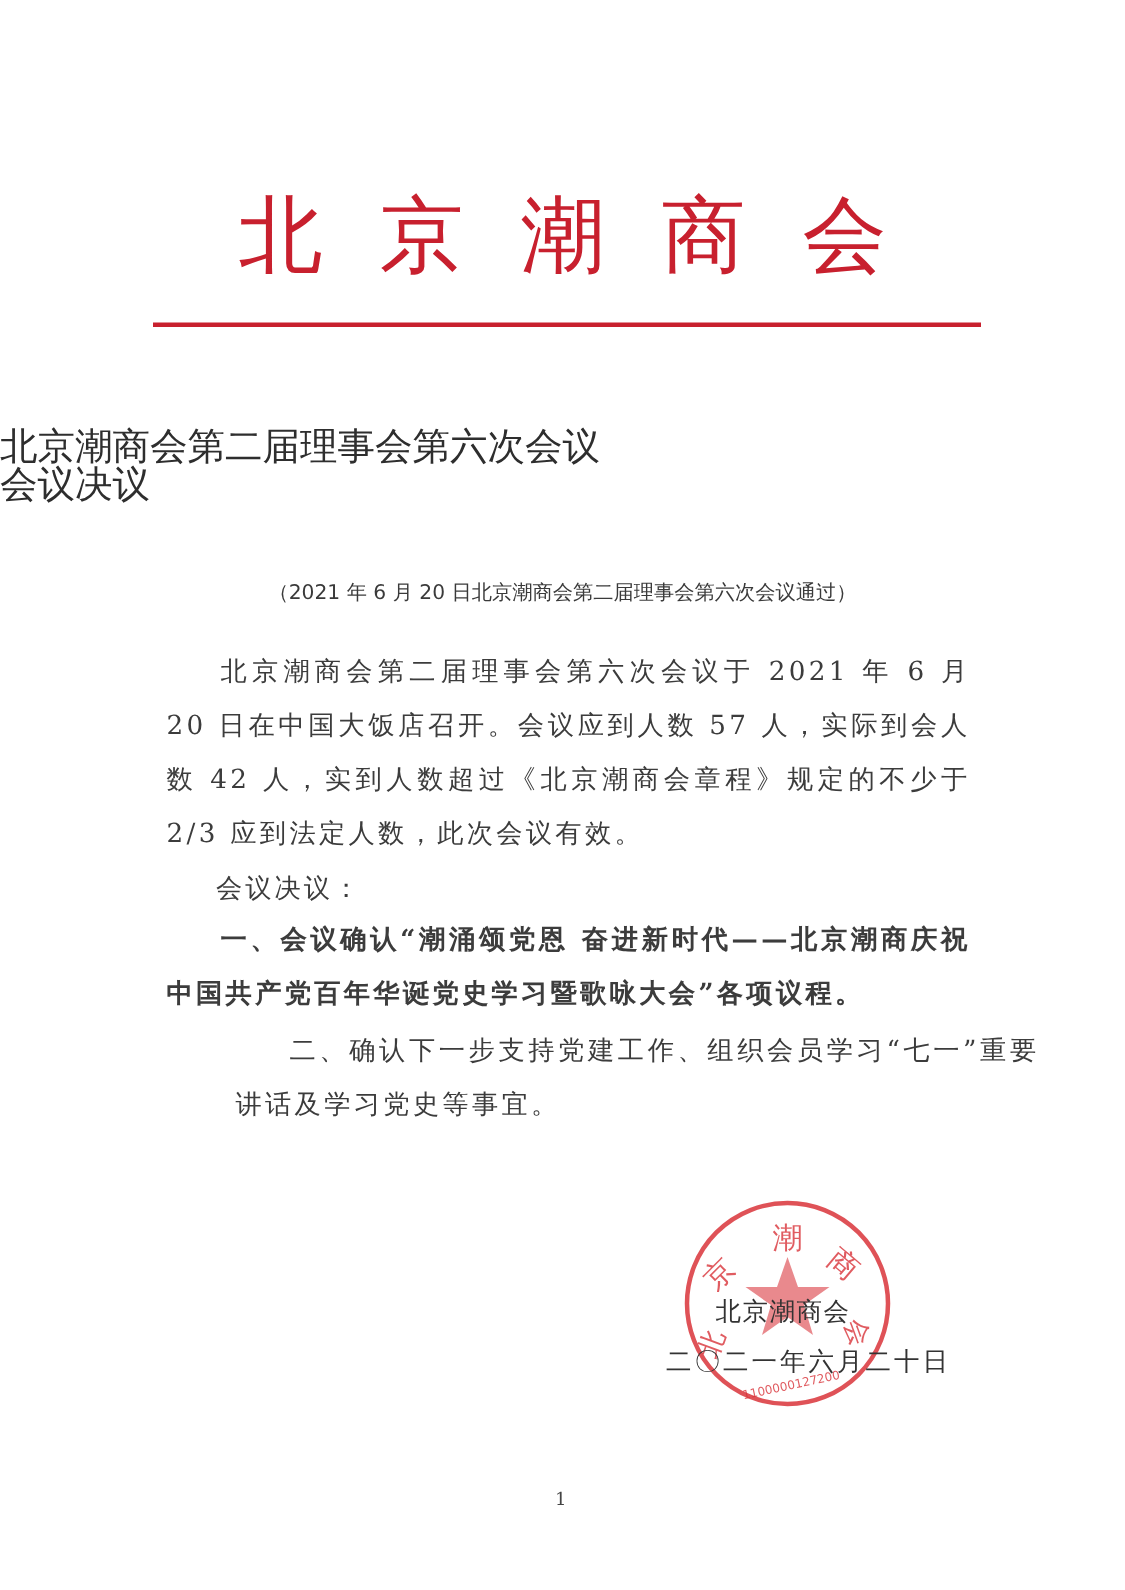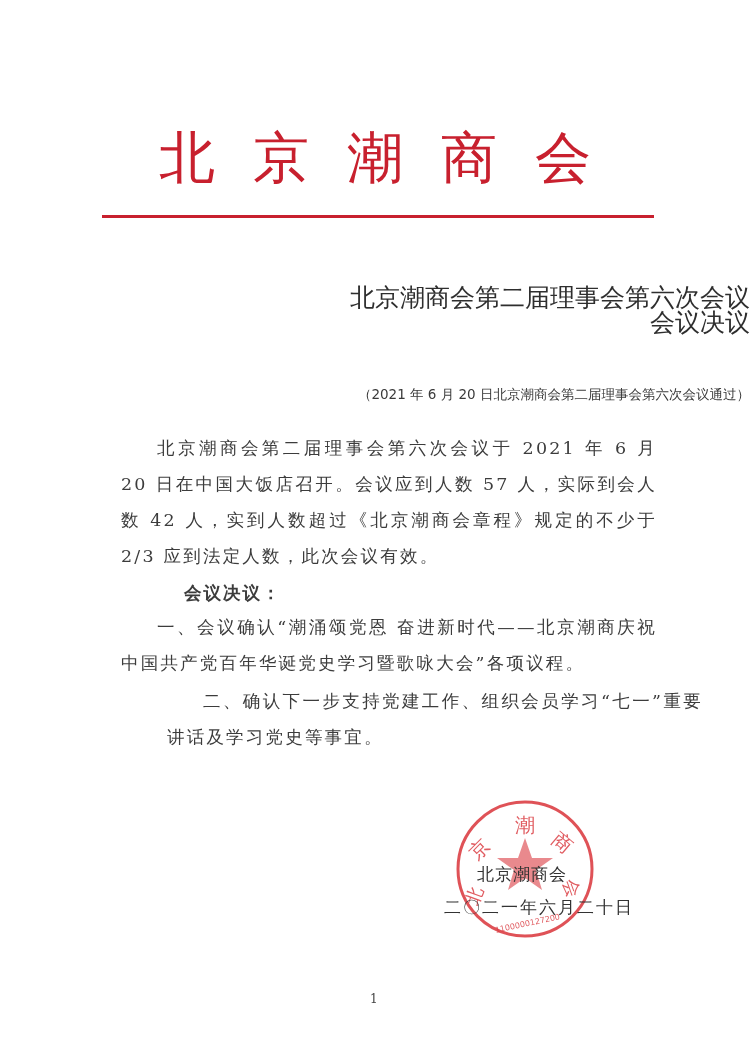--- a/index.html
+++ b/index.html
@@ -2,31 +2,31 @@
 <html><head>
 <meta charset="utf-8">
 <style>
   html, body { margin: 0; padding: 0; background: #ffffff; }
   body { width: 750px; height: 1060px; position: relative; overflow: hidden;
          font-family: "DejaVu Serif", "Liberation Serif", serif; color: #3a3a3a; }
   .masthead { position: absolute; left: 0; top: 118px; width: 750px; text-align: center;
               font-family: "DejaVu Serif", serif; font-size: 56px; color: #c8202e;
               letter-spacing: 38px; text-indent: 38px; line-height: 80px; }
   .rule { position: absolute; left: 102px; top: 215px; width: 552px; height: 3px; background: #c8202e; }
-  .title { position: absolute; left: 0; width: 750px; text-align: right;
+  .title { position: absolute; left: 0; width: 750px; text-align: left;
            font-family: "DejaVu Sans", sans-serif; font-size: 25px; color: #2e2e2e; line-height: 36px; }
   .t1 { top: 280px; }
   .t2 { top: 307px; font-family: Liberation Mono, monospace; }
-  .subtitle { position: absolute; top: 386px; left: 0; width: 750px; text-align: right;
+  .subtitle { position: absolute; top: 386px; left: 0; width: 750px; text-align: center;
               font-family: "DejaVu Sans", sans-serif; font-size: 13.5px; color: #3a3a3a; }
-  .body { position: absolute; left: 121px; width: 536px; font-size: 17.5px; line-height: 36px;
+  .body { position: absolute; left: 111px; width: 536px; font-size: 17.5px; line-height: 36px;
           color: #3c3c3c; text-align: justify; letter-spacing: 2.2px; }
   .para1 { top: 430px; text-indent: 36px; }
-  .heading { top: 575px; left: 144px; font-weight: bold; letter-spacing: 2px; margin-left: 40px; }
-  .item1 { top: 609px; text-indent: 36px; }
+  .heading { top: 575px; left: 144px; font-weight: normal; letter-spacing: 2px; }
+  .item1 { top: 609px; text-indent: 36px; font-weight: bold; }
   .item2 { top: 683px; text-indent: 36px; margin-left: 46px; }
   .seal { position: absolute; left: 454px; top: 798px; width: 142px; height: 142px; }
   .sign-org { position: absolute; left: 477px; top: 863px; font-family: "DejaVu Sans", sans-serif;
               font-size: 17px; color: #333; letter-spacing: 1px; }
   .sign-date { position: absolute; left: 428px; top: 896px; font-family: "DejaVu Sans", sans-serif;
                font-size: 17px; color: #333; letter-spacing: 2px; margin-left: 16px; }
   .pageno { position: absolute; left: 370px; top: 992px; font-size: 12px; color: #444; }
 </style>
 </head>
 <body>

